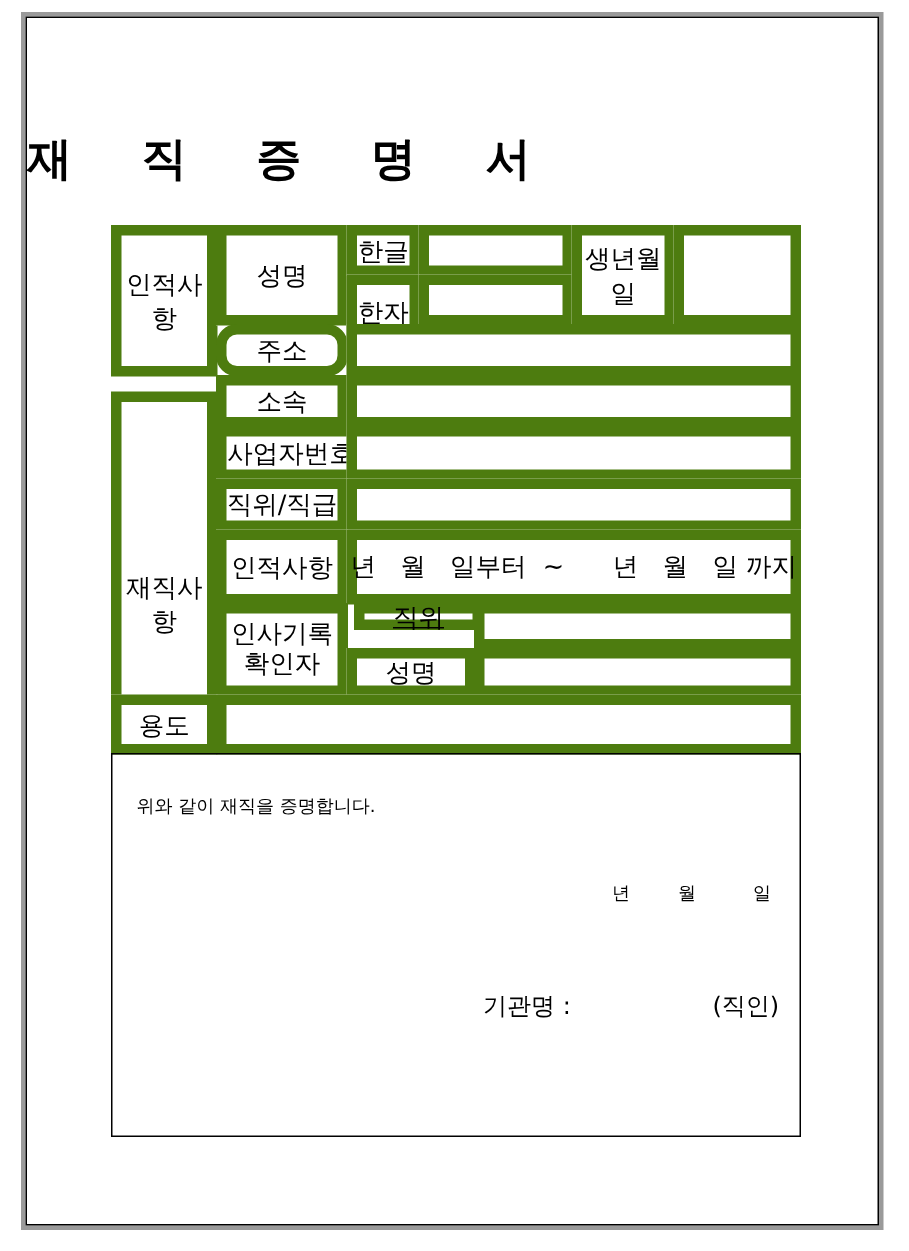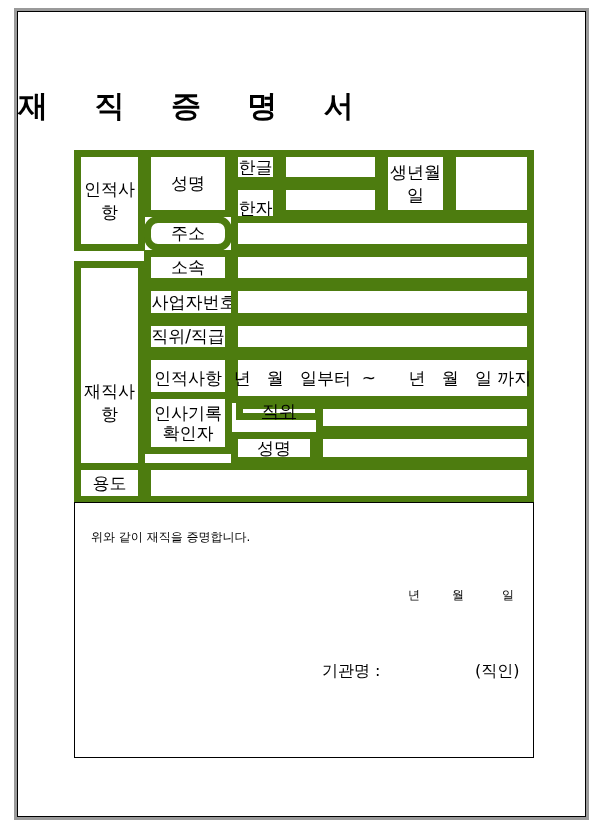--- a/index.html
+++ b/index.html
@@ -47,21 +47,21 @@
 <div class="cell" style="left:144px;top:250px;width:88px;height:35px;">소속</div>
 <div class="cell" style="left:231px;top:250px;width:303px;height:35px;"></div>
 <div class="cell" style="left:144px;top:284px;width:100px;height:36px;">사업자번호</div>
 <div class="cell" style="left:231px;top:284px;width:303px;height:36px;"></div>
 <div class="cell" style="left:144px;top:319px;width:88px;height:35px;">직위/직급</div>
 <div class="cell" style="left:231px;top:319px;width:303px;height:35px;"></div>
 <div class="cell" style="left:144px;top:353px;width:88px;height:50px;">인적사항</div>
 <div class="cell multi" style="left:231px;top:353px;width:303px;height:50px;white-space:pre;">
   <span>년   월   일부터  ~      년   월   일 까지</span>
 </div>
-<div class="cell multi" style="left:144px;top:392px;width:88px;height:62px;">
+<div class="cell multi" style="left:144px;top:402px;width:88px;height:62px;">
   <span>인사기록</span>
   <span>확인자</span>
 </div>
 <div class="cell" style="left:236px;top:402px;width:86px;height:18px;text-decoration:underline;">직위</div>
 <div class="cell" style="left:316px;top:402px;width:218px;height:31px;"></div>
 <div class="cell" style="left:231px;top:432px;width:86px;height:32px;">성명</div>
 <div class="cell" style="left:316px;top:432px;width:218px;height:32px;"></div>
 
 <div class="cell" style="left:74px;top:463px;width:71px;height:40px;">용도</div>
 <div class="cell" style="left:144px;top:463px;width:390px;height:40px;"></div>

